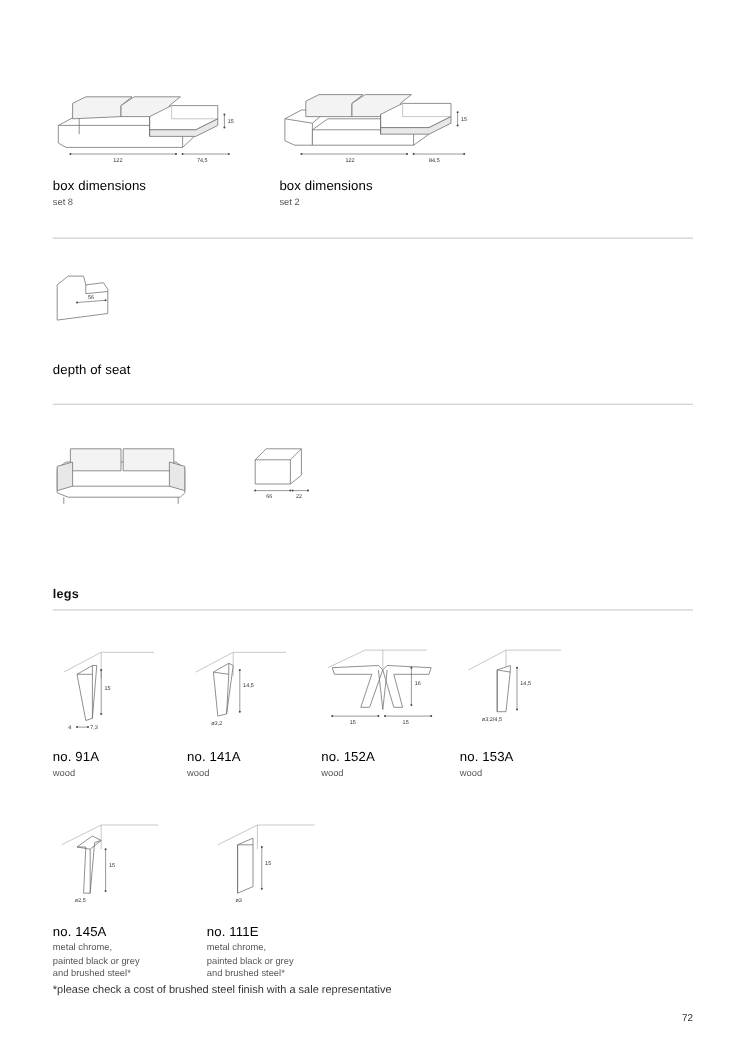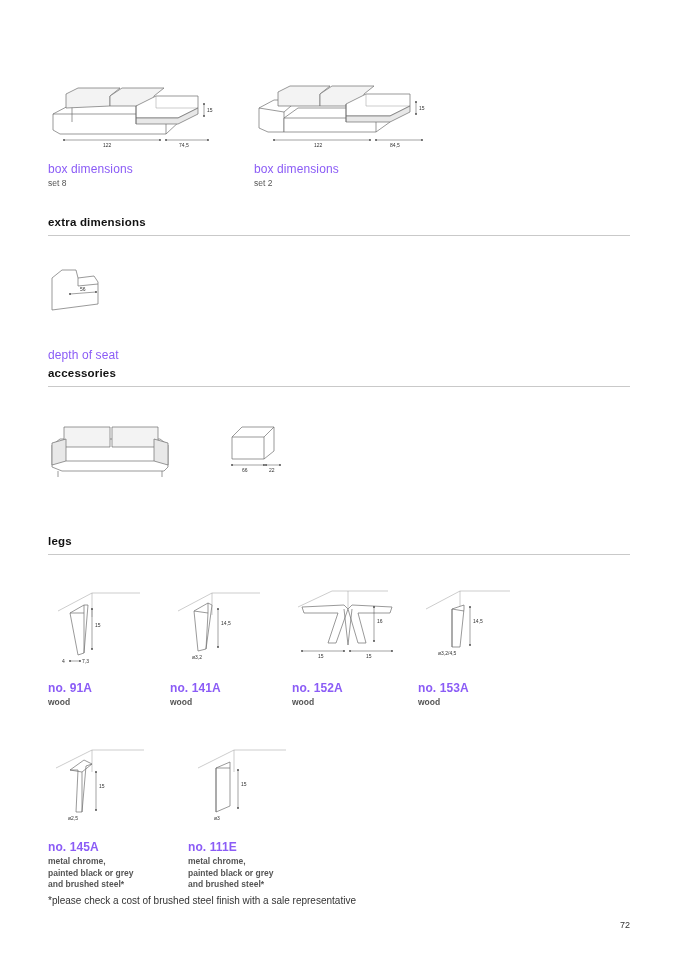--- a/index.html
+++ b/index.html
@@ -30,21 +30,21 @@
     letter-spacing: 0.2px;
     color: #111;
     padding-bottom: 7px;
   }
   .rule {
     border-bottom: 1px solid #c9c9c9;
     width: 100%;
   }
   .item-title {
     font-size: 12px;
-    color: #8b5cf6;
+    color: #000000;
     letter-spacing: 0.1px;
   }
   .item-sub {
     font-size: 8.5px;
     color: #555;
     margin-top: 2px;
     line-height: 1.35;
   }
   .dim-label {
     font-size: 5px;
@@ -73,21 +73,21 @@
   
   .acc-sec { position: absolute; left: 48px; top: 367px; width: 582px; }
   .acc-art-row { margin-top: 30px; display: flex; align-items: flex-end; height: 62px; }
   .acc-caption { margin-top: 18px; }
 
   
   .legs-sec { position: absolute; left: 48px; top: 522px; width: 582px; margin-top: 13px; }
   .legs-row { display: flex; margin-top: 28px; }
   .leg-cell { width: 122px; }
   .leg-art { height: 90px; position: relative; }
-  .leg-caption { margin-top: 8px; font-weight: bold; }
+  .leg-caption { margin-top: 8px; }
   .legs-row2 { display: flex; margin-top: 34px; align-items: center; }
   .leg-cell-w { width: 140px; }
 
   .footnote {
     position: absolute;
     left: 48px;
     top: 895px;
     font-size: 10px;
     color: #333;
   }
@@ -180,39 +180,37 @@
         </svg>
       </div>
       <div class="box-caption">
         <div class="item-title">box dimensions</div>
         <div class="item-sub">set 2</div>
       </div>
     </div>
   </div>
 
   <div class="extra-sec">
-    <div class="sec-title">extra dimensions</div>
     <div class="rule"></div>
     <div class="extra-art">
       <svg width="120" height="58" viewBox="0 0 120 58">
         <path class="fill-w" d="M4 14 L14 6 L28 6 L30 14 L46 12 L50 18 L50 40 L4 46 Z"></path>
         <path class="ln" d="M30 14 L30 22 L50 20"></path>
         <line class="arrowline" x1="22" y1="30" x2="48" y2="28"></line>
         <circle class="dot" cx="22" cy="30" r="0.9"></circle>
         <circle class="dot" cx="48" cy="28" r="0.9"></circle>
         <text class="dim-label" x="32" y="27">56</text>
       </svg>
     </div>
     <div class="extra-caption">
       <div class="item-title">depth of seat</div>
     </div>
   </div>
 
   <div class="acc-sec">
-    <div class="sec-title">accessories</div>
     <div class="rule"></div>
     <div class="acc-art-row">
       <div>
         <svg width="140" height="62" viewBox="0 0 140 62">
           <path class="fill-w" d="M4 28 L4 50 L14 54 L116 54 L120 50 L120 28 L112 22 L12 22 Z"></path>
           <path class="fill-l" d="M16 10 L62 10 L62 30 L16 30 Z"></path>
           <path class="fill-l" d="M64 10 L110 10 L110 30 L64 30 Z"></path>
           <path class="fill-g" d="M4 26 L18 22 L18 44 L4 48 Z"></path>
           <path class="fill-g" d="M120 26 L106 22 L106 44 L120 48 Z"></path>
           <path class="ln" d="M18 44 L106 44"></path>

